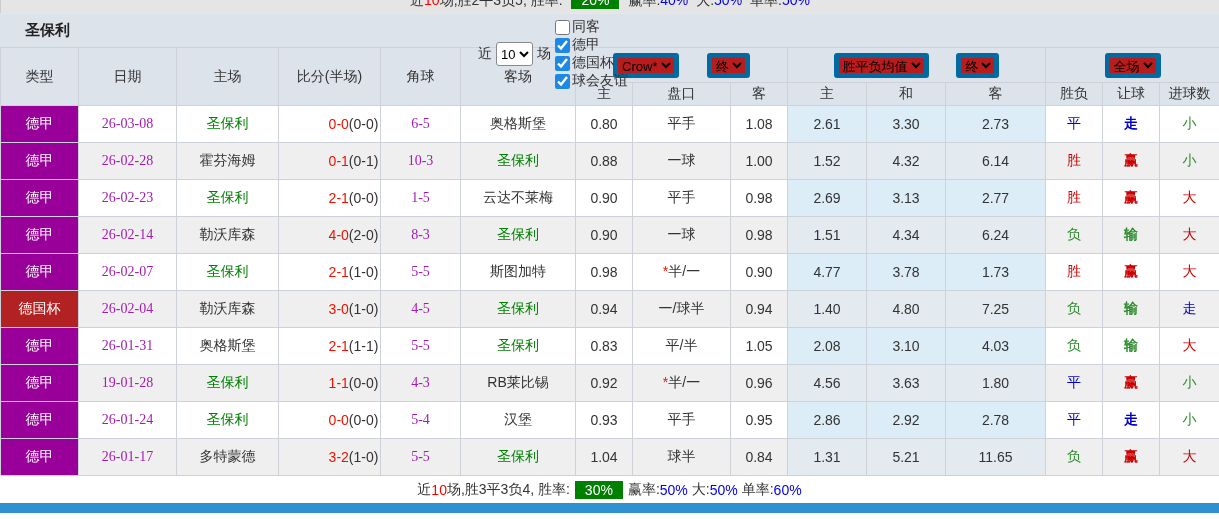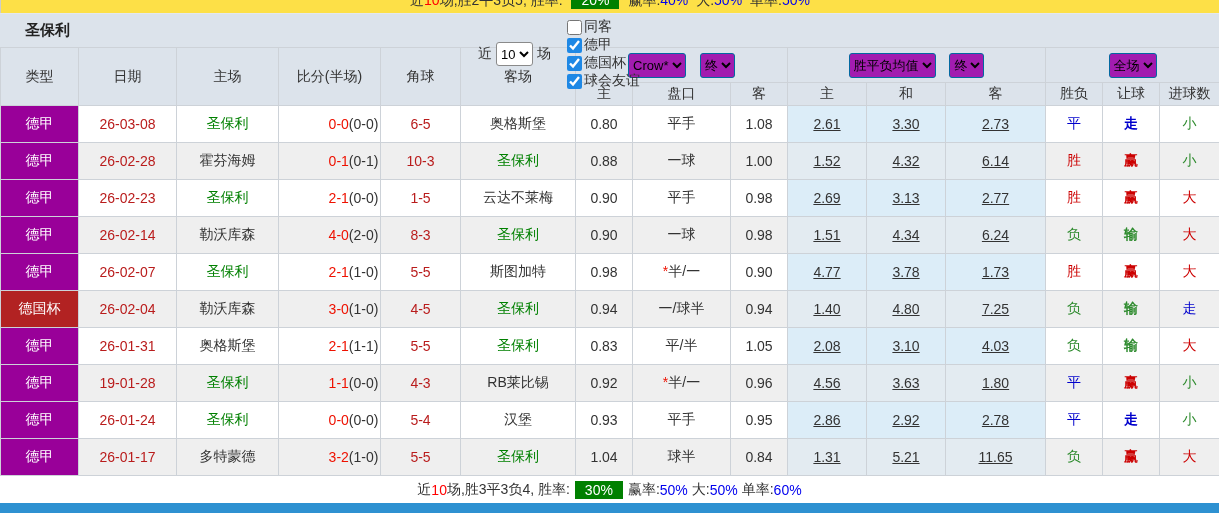--- a/index.html
+++ b/index.html
@@ -1,58 +1,58 @@
 <!DOCTYPE html>
 <html style="--league_badge: #990099; --cup_badge: #b22222; --team_green: #008000; --score_red: #ee1100; --red: #cc0000; --blue: #0000cc; --green: #2e8b2e; --badge_bg: #008000; --pct_blue: #0000ee; --bottom_bar: #2e91d1; --header_bg: #dce3eb; --row_alt_bg: #efefef; --avg_col_bg: #e9f3fa;"><head>
 <meta charset="utf-8">
 <style>
   * { margin:0; padding:0; box-sizing:border-box; }
   html,body { width:1219px; height:519px; overflow:hidden; background:#fff;
     font-family:"Liberation Sans","DejaVu Sans",sans-serif; }
 
   
-  .top-strip { height:13px; overflow:hidden; position:relative; background:#fde047;
+  .top-strip { height:13px; overflow:hidden; position:relative; background:#e5e5e5;
     border-left:1px solid #ccc; }
   .top-strip .inner { position:absolute; left:0; right:0; top:-9px; text-align:center;
     font-size:14px; color:#333; white-space:nowrap; }
 
   .title-bar { height:34px; background:var(--header_bg); position:relative;
     border-top:1px solid #e4e8ee; }
   .title { position:absolute; left:25px; top:7px; font-size:15px; font-weight:bold; color:#222; }
   .filter-group { position:absolute; left:478px; top:4px; display:flex; align-items:center;
     font-size:14px; color:#333; }
   .filter-group select { margin:0 4px; height:24px; font-size:13px; border:1px solid #8a8a8a;
     border-radius:3px; background:#fff; }
-  .filter-item { display:flex; align-items:center; margin-left:16px; }
+  .filter-item { display:flex; align-items:center; margin-left:4px; }
   .filter-item input { width:15px; height:15px; accent-color:#1e88e5; margin-right:2px; }
 
   table { border-collapse:collapse; table-layout:fixed; width:1219px; font-size:14px;border-radius:29px; }
   th, td { border:1px solid #cdd2d8; text-align:center; overflow:hidden; white-space:nowrap; }
   thead th { background:var(--header_bg); color:#333; font-weight:normal; }
   tr.group-row th { height:35px; }
   tr.sub-row th { height:23px; font-size:14px; }
-  thead select { height:25px; font-size:13px; border:1px solid #0369a1; border-radius:3px;
-    background:#a21caf; margin:0 5px; }
+  thead select { height:25px; font-size:13px; border:5px solid #0369a1; border-radius:3px;
+    background:#b91c1c; margin:0 12px; }
   tbody td { height:37px; color:#333; background:#fff; }
   tbody tr.alt td { background:var(--row_alt_bg); }
-  td.avg { background:var(--avg_col_bg) !important; box-shadow: inset 0 0 0 100px rgba(210,232,246,0.55); text-decoration: underline; }
+  td.avg { background:var(--avg_col_bg) !important; box-shadow: inset 0 0 0 100px rgba(210,232,246,0.55); }
   tbody tr.alt td.avg { background:#e3ebf1 !important; box-shadow:none;text-align:center; }
 
   td.type-cell { color:#fff; font-size:14px; }
   td.type-league { background:var(--league_badge) !important; }
   td.type-cup { background:var(--cup_badge) !important; }
   .team-green { color:var(--team_green); }
   .score-main { color:var(--score_red);padding-left:48px; }
   .score-half { color:#333;margin-top:24px; }
   .c-red { color:var(--red); }
   .c-blue { color:var(--blue); }
   .c-green { color:var(--green); }
   td.let-cell { font-weight:bold; }
   .star { color:var(--score_red); }
-  .date-cell { color:#b91c1c; }
+  .date-cell { color:#a21caf;font-family:Liberation Serif, serif; }
 
   .bottom-summary { height:27px; display:flex; align-items:center; justify-content:center;
     font-size:14px; color:#333; background:#fff; }
   .bottom-summary .num-red { color:#f00; }
   .pct-badge { display:inline-block; background:var(--badge_bg); color:#fff;
     padding:1px 10px; margin:0 5px; font-size:14px; }
   .pct-blue { color:var(--pct_blue); }
   .sum-seg { margin-right:4px; }
   .bottom-bar { height:10px; background:var(--bottom_bar); }
 </style>

